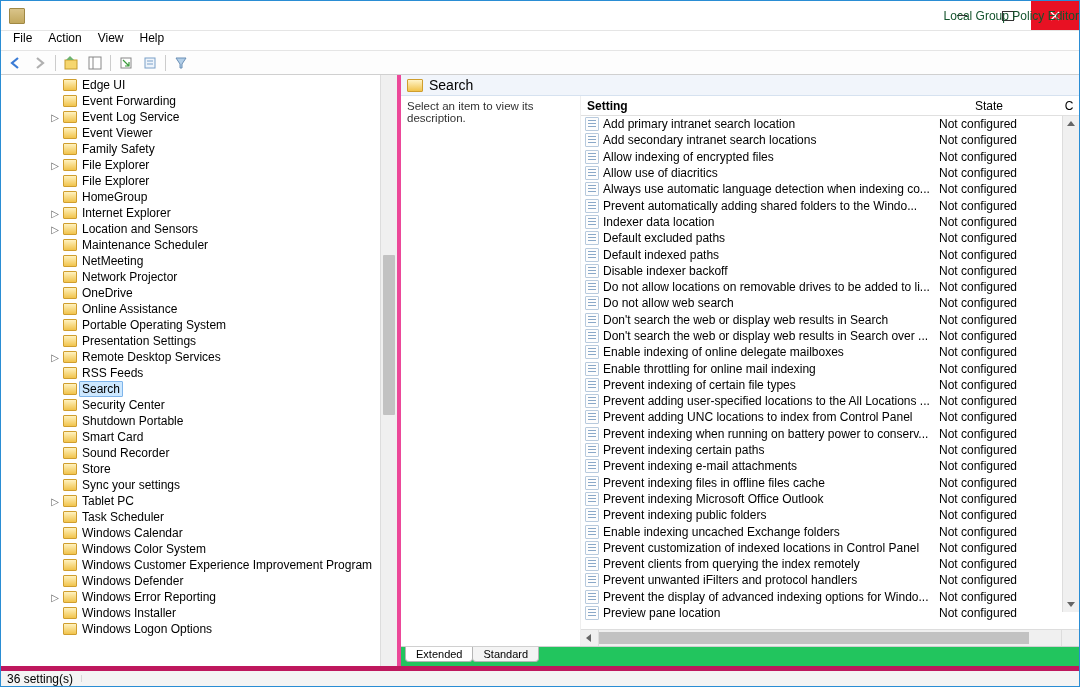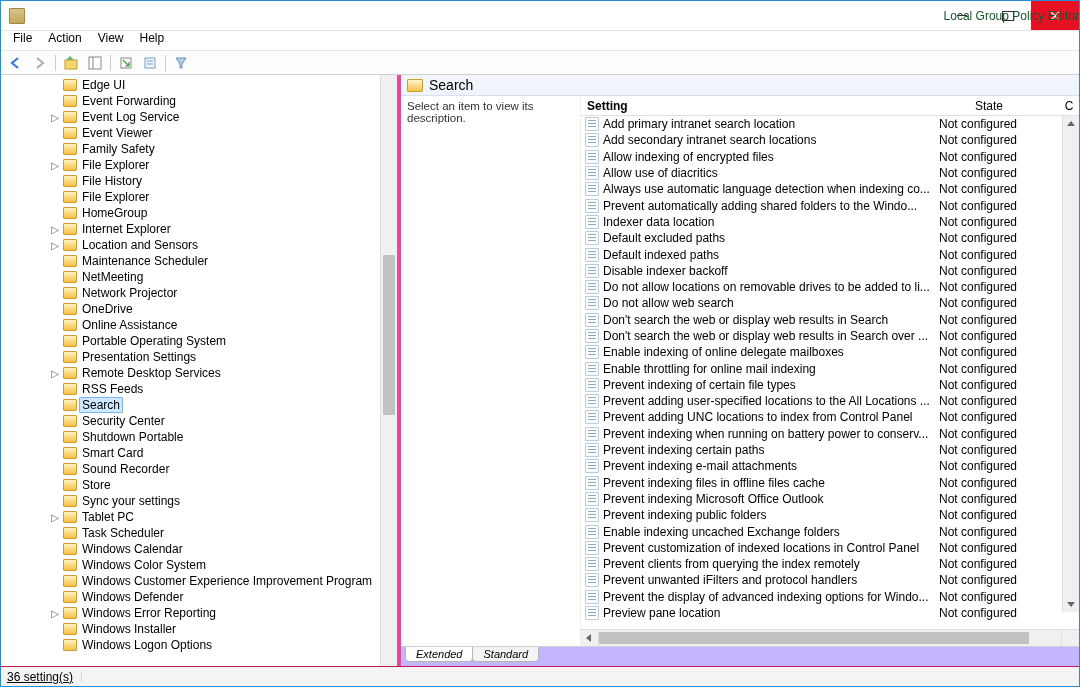--- a/index.html
+++ b/index.html
@@ -272,45 +272,43 @@
   border-left:4px solid transparent; border-right:4px solid transparent;
 }
 .vscroll .arrow-u { top:5px; border-bottom:5px solid #666; }
 .vscroll .arrow-d { bottom:5px; border-top:5px solid #666; }
 
 .tabs {
   height:20px;
   display:flex;
   align-items:flex-start;
   padding-left:4px;
-  background:#c4b5fd;
+  background:#22c55e;
   border-top:1px solid #d0d0d0;
-  font-style:italic;
 }
 .tab {
   padding:1px 10px;
   border:1px solid #b5b5b5;
   border-top:none;
   border-bottom-left-radius:4px;
   border-bottom-right-radius:4px;
   background:#f4f4f4;
   font-size:11px;
   margin-right:-1px;
 }
 .tab.active { background:#fff; }
 
 .statusbar {
   height:20px;
-  border-top:1px solid #be185d;
+  border-top:5px solid #be185d;
   display:flex;
   align-items:center;
   padding:4px 6px;
   font-size:12px;
   background:#f4f4f4;
-  text-decoration:underline;
 }
 .statusbar .cell { border-right:1px solid #d8d8d8; padding-right:8px; margin-right:8px; height:100%; display:flex; align-items:center;}
 .statusbar .spacer { flex:1; }
 </style>
 </head>
 <body>
 
 <div class="titlebar">
   <div class="app-icon"></div>
   <div class="title">Local Group Policy Editor</div>
@@ -407,25 +405,20 @@
           <span class="label">Family Safety</span>
         </div>
         <div class="tree-item">
           <span class="expander">▷</span>
           <span class="folder"></span>
           <span class="label">File Explorer</span>
         </div>
         <div class="tree-item">
           <span class="expander"></span>
           <span class="folder"></span>
-          <span class="label">File History</span>
-        </div>
-        <div class="tree-item">
-          <span class="expander"></span>
-          <span class="folder"></span>
           <span class="label">File Explorer</span>
         </div>
         <div class="tree-item">
           <span class="expander"></span>
           <span class="folder"></span>
           <span class="label">HomeGroup</span>
         </div>
         <div class="tree-item">
           <span class="expander">▷</span>
           <span class="folder"></span>

